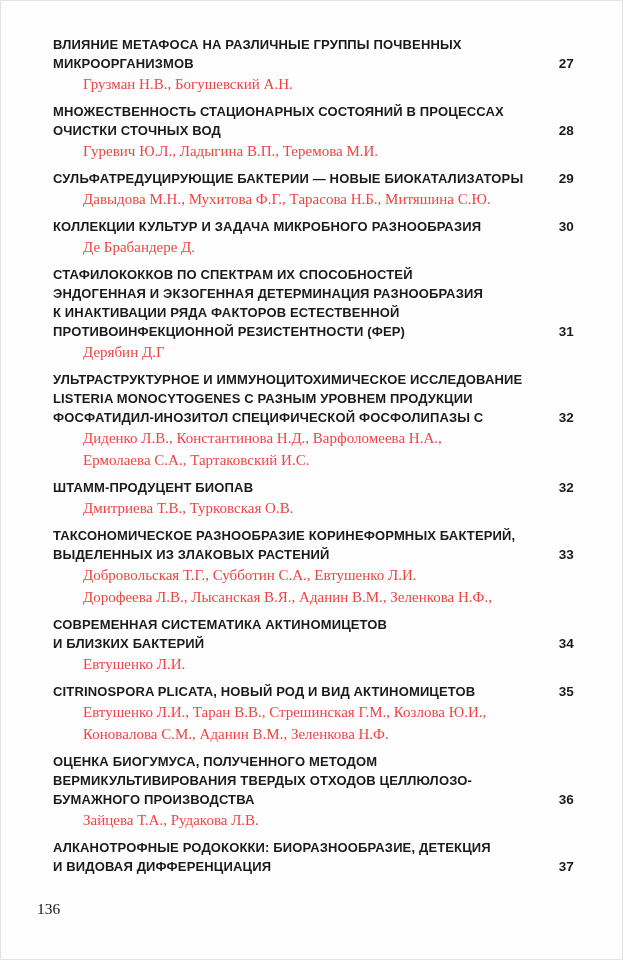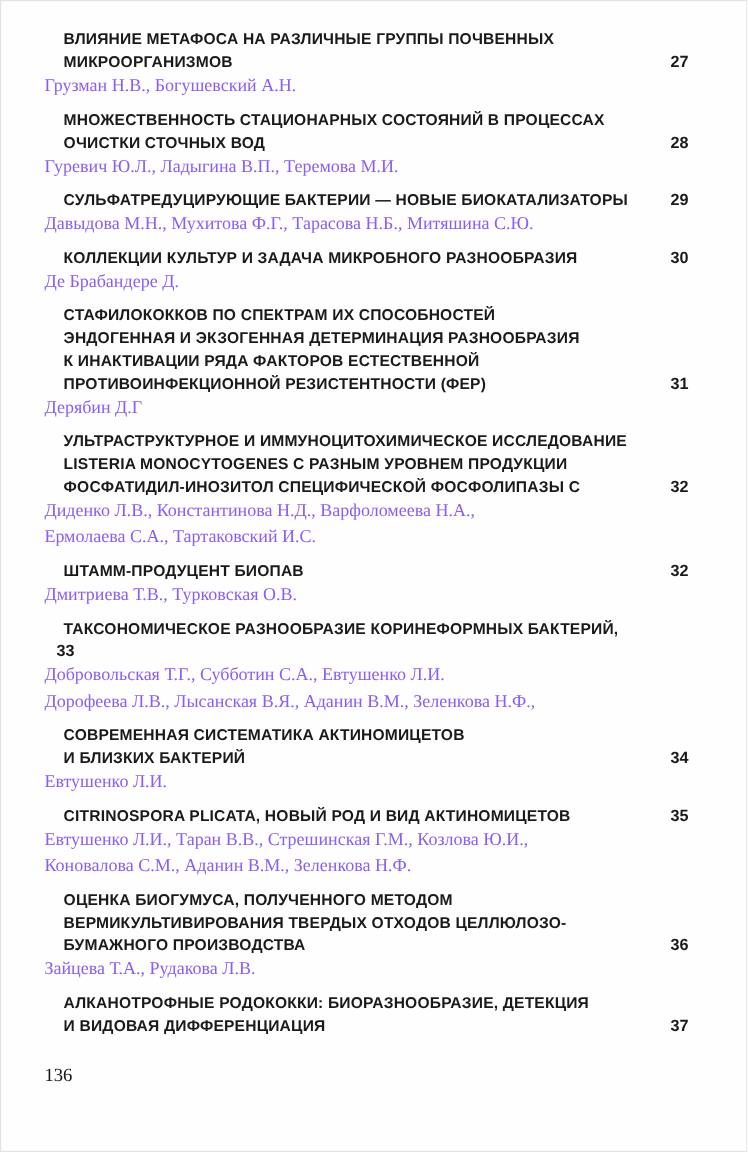--- a/index.html
+++ b/index.html
@@ -7,21 +7,21 @@
     padding: 0;
     background: #ffffff;
   }
   .page {
     position: relative;
     box-sizing: border-box;
     width: 623px;
     height: 960px;
     background: #fefefe;
     border: 1px solid #e3e3e3;
-    padding: 22px 48px 0 36px;
+    padding: 34px 48px 0 36px;
     overflow: hidden;
     color: #191919;
   }
   .entries { }
   .entry {
     margin-bottom: 7px;
   }
   .tline {
     display: flex;
     justify-content: space-between;
@@ -41,21 +41,22 @@
     font-weight: 700;
     font-size: 13.5px;
     flex: none;
     padding-left: 10px;
     text-align: center;
   }
   .aline {
     font-family: "Liberation Serif", serif;
     font-size: 15px;
     line-height: 22px;
-    color: #8b5cf6;
+    color: #ef4444;
+    margin-left: 46px;
   }
   .folio {
     font-family: "Liberation Serif", serif;
     font-size: 15.5px;
     color: #141414;
     margin-top: 24px;
   }
 </style>
 </head>
 <body>
@@ -167,20 +168,21 @@
           <div class="aline">Дмитриева Т.В., Турковская О.В.</div>
         </div>
   </div>
 
   <div class="entry">
     <div class="title">
           <div class="tline">
             <span class="ttext">ТАКСОНОМИЧЕСКОЕ РАЗНООБРАЗИЕ КОРИНЕФОРМНЫХ БАКТЕРИЙ,</span>
           </div>
           <div class="tline">
+            <span class="ttext">ВЫДЕЛЕННЫХ ИЗ ЗЛАКОВЫХ РАСТЕНИЙ</span>
             <span class="pg">33</span>
           </div>
         </div>
     <div class="authors">
           <div class="aline">Добровольская Т.Г., Субботин С.А., Евтушенко Л.И.</div>
           <div class="aline">Дорофеева Л.В., Лысанская В.Я., Аданин В.М., Зеленкова Н.Ф.,</div>
         </div>
   </div>
 
   <div class="entry">

